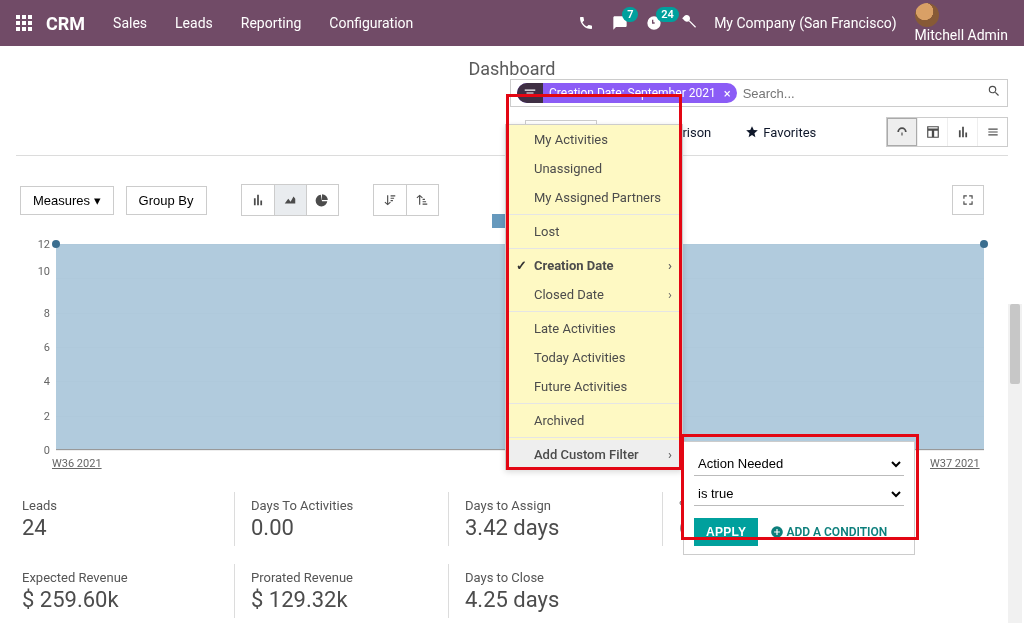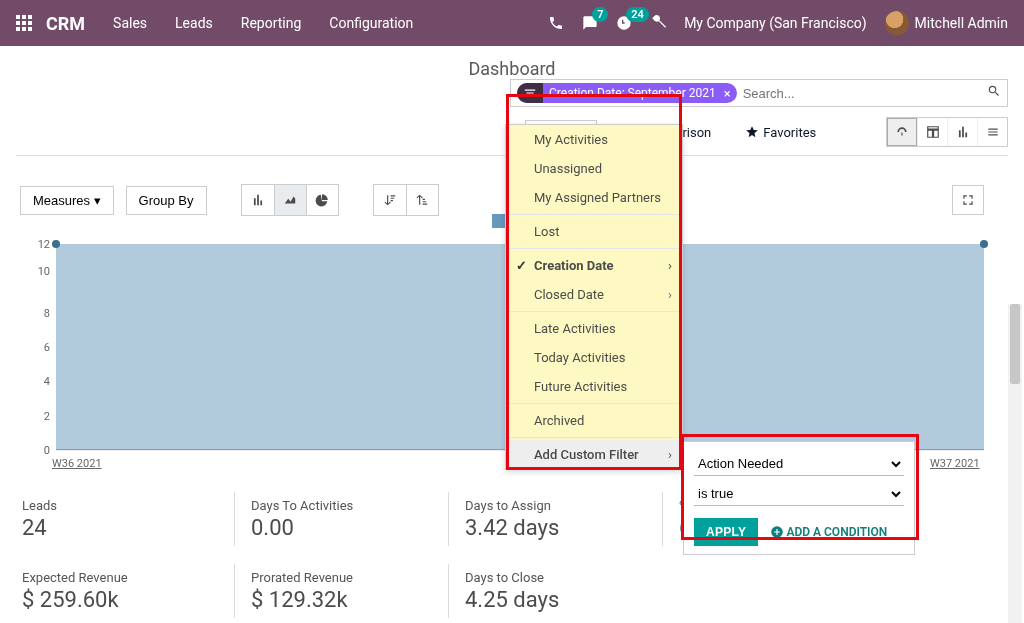--- a/index.html
+++ b/index.html
@@ -137,21 +137,21 @@
     <span class="badge-wrap">
       <svg class="ic" viewBox="0 0 24 24">
           <path d="M12 2a10 10 0 100 20 10 10 0 000-20zm1 11h-4V7h2v4h2v2z"></path>
         </svg>
       <span class="badge">24</span>
     </span>
     <svg class="ic" viewBox="0 0 24 24">
         <path d="M22.7 19l-9.1-9.1C14.5 8.3 15 6.7 15 5c0-2.8-2.2-5-5-5S5 2.2 5 5s2.2 5 5 5c1.7 0 3.3-.5 4.9-1.4L24 17.7 22.7 19zM3.3 5L5 6.7 8.7 3 7 1.3 3.3 5z"></path>
       </svg>
     <span>My Company (San Francisco)</span>
-    <span style="display:flex;align-items:center;">
+    <span style="display:flex;align-items:flex-start;flex-direction:column;">
       <span class="avatar"></span>
       <span>Mitchell Admin</span>
     </span>
   </div>
 </div>
 
 <div class="control">
   <div class="cp-row1">
     <div class="title">Dashboard</div>
     <div class="search-box">

